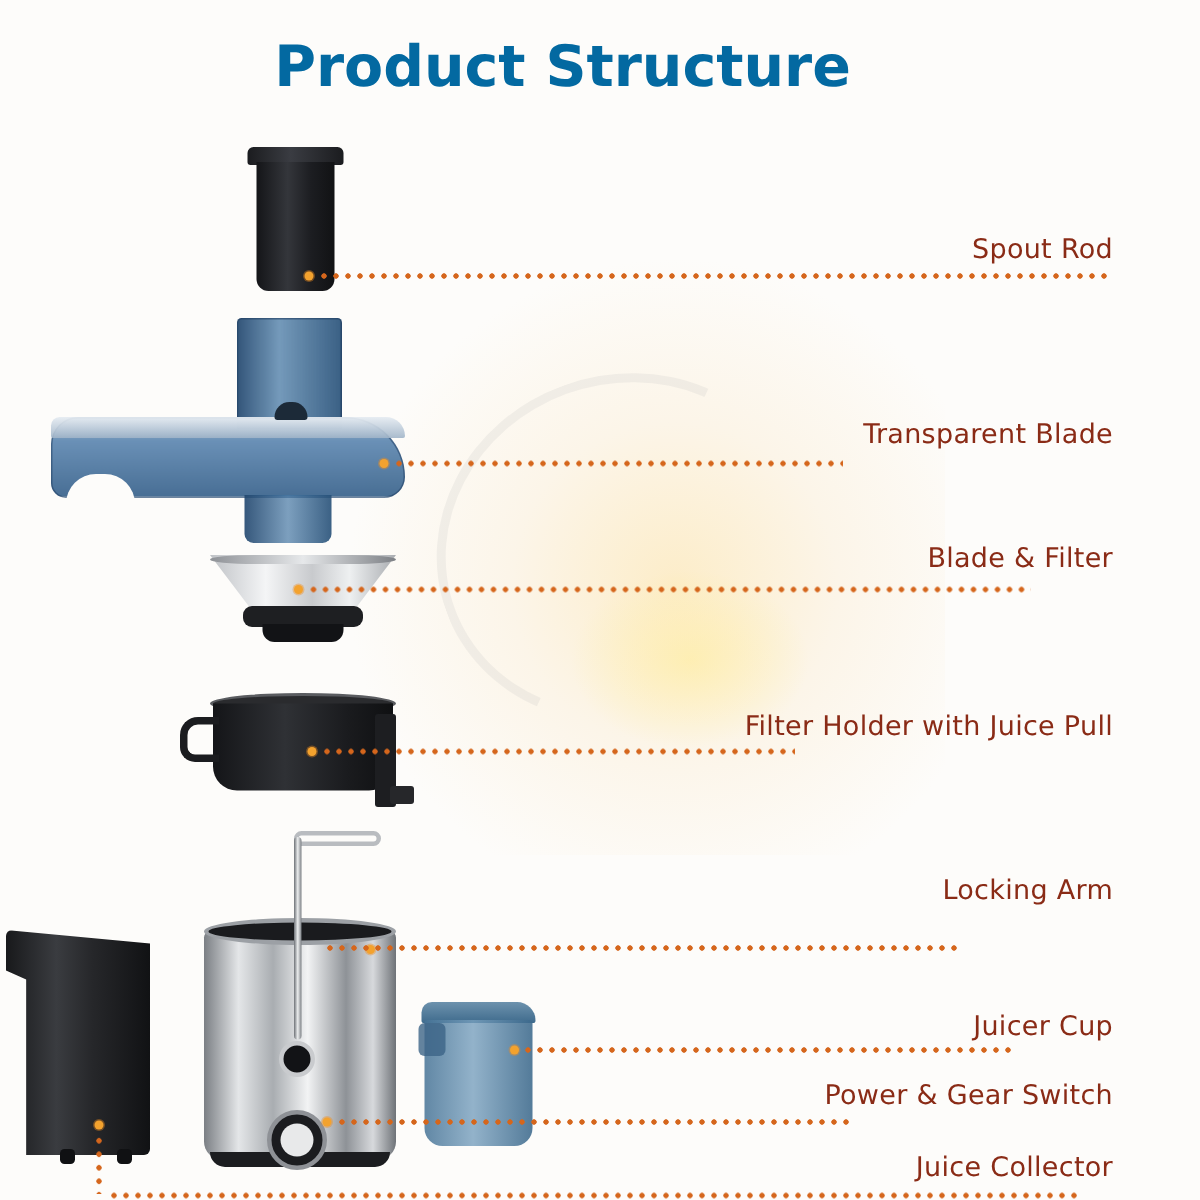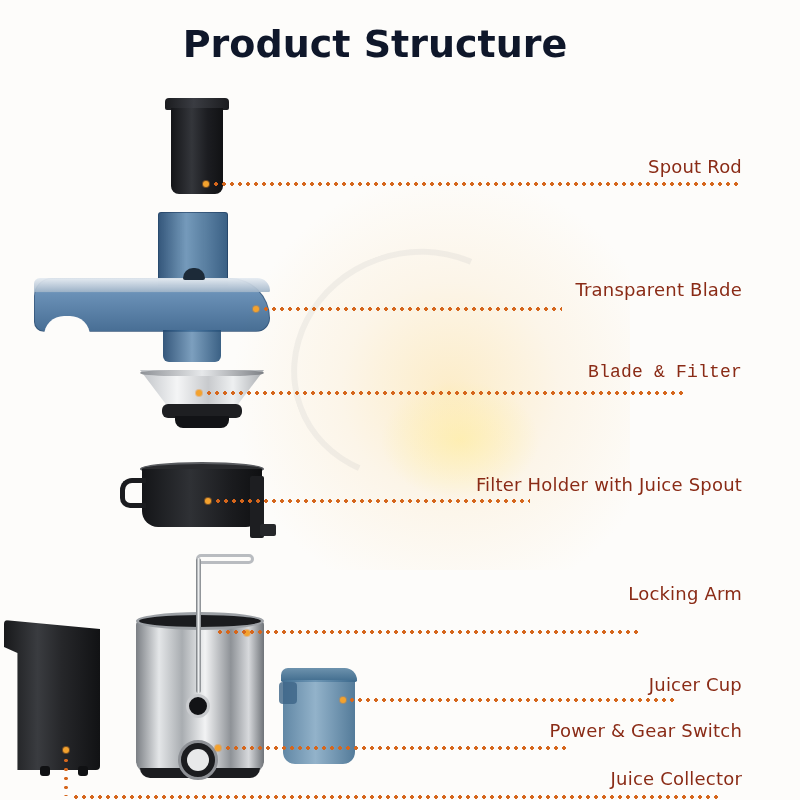--- a/index.html
+++ b/index.html
@@ -18,21 +18,21 @@
     .bg-arc {
       position: absolute; left: 290px; top: 250px; width: 250px; height: 230px;
       border: 6px solid rgba(190,190,190,0.18); border-radius: 50%;
       border-right-color: transparent; border-bottom-color: transparent;
       transform: rotate(-20deg);
     }
 
     .title {
       position: absolute; left: 0; top: 22px; width: 750px; text-align: center;
       font-family: "DejaVu Sans", sans-serif; font-weight: bold; font-size: 38px;
-      letter-spacing: 0px; color: #0f172a;
+      letter-spacing: 0px; color: #0369a1;
     }
 
     .label {
       position: absolute; right: 58px; font-family: "DejaVu Sans", sans-serif;
       font-size: 18px; color: #8a2b16; white-space: nowrap; letter-spacing: 0.2px;
     }
 
     .leader {
       position: absolute; height: 4px;
       background-image: radial-gradient(circle, #d5661c 1.6px, transparent 2px);
@@ -189,25 +189,25 @@
 <div class="anchor" style="left:203px; top:181px;"></div>
 <div class="leader" style="left:212px; top:182px; width:528px;"></div>
 <span class="label" style="top:156px;">Spout Rod</span>
 
 <div class="anchor" style="left:253px; top:306px;"></div>
 <div class="leader" style="left:262px; top:307px; width:300px;"></div>
 <span class="label" style="top:279px;">Transparent Blade</span>
 
 <div class="anchor" style="left:196px; top:390px;"></div>
 <div class="leader" style="left:205px; top:391px; width:482px;"></div>
-<span class="label" style="top:362px;font-family:Liberation Mono, monospace;">Blade &amp; Filter</span>
+<span class="label" style="top:362px;">Blade &amp; Filter</span>
 
 <div class="anchor" style="left:205px; top:498px;"></div>
 <div class="leader" style="left:214px; top:499px; width:316px;"></div>
-<span class="label" style="top:474px;">Filter Holder with Juice Spout</span>
+<span class="label" style="top:474px;">Filter Holder with Juice Pull</span>
 
 <div class="anchor" style="left:244px; top:630px;"></div>
 <div class="leader" style="left:216px; top:630px; width:426px;"></div>
 <span class="label" style="top:583px;">Locking Arm</span>
 
 <div class="anchor" style="left:340px; top:697px;"></div>
 <div class="leader" style="left:348px; top:698px; width:328px;"></div>
 <span class="label" style="top:674px;">Juicer Cup</span>
 
 <div class="anchor" style="left:215px; top:745px;"></div>

